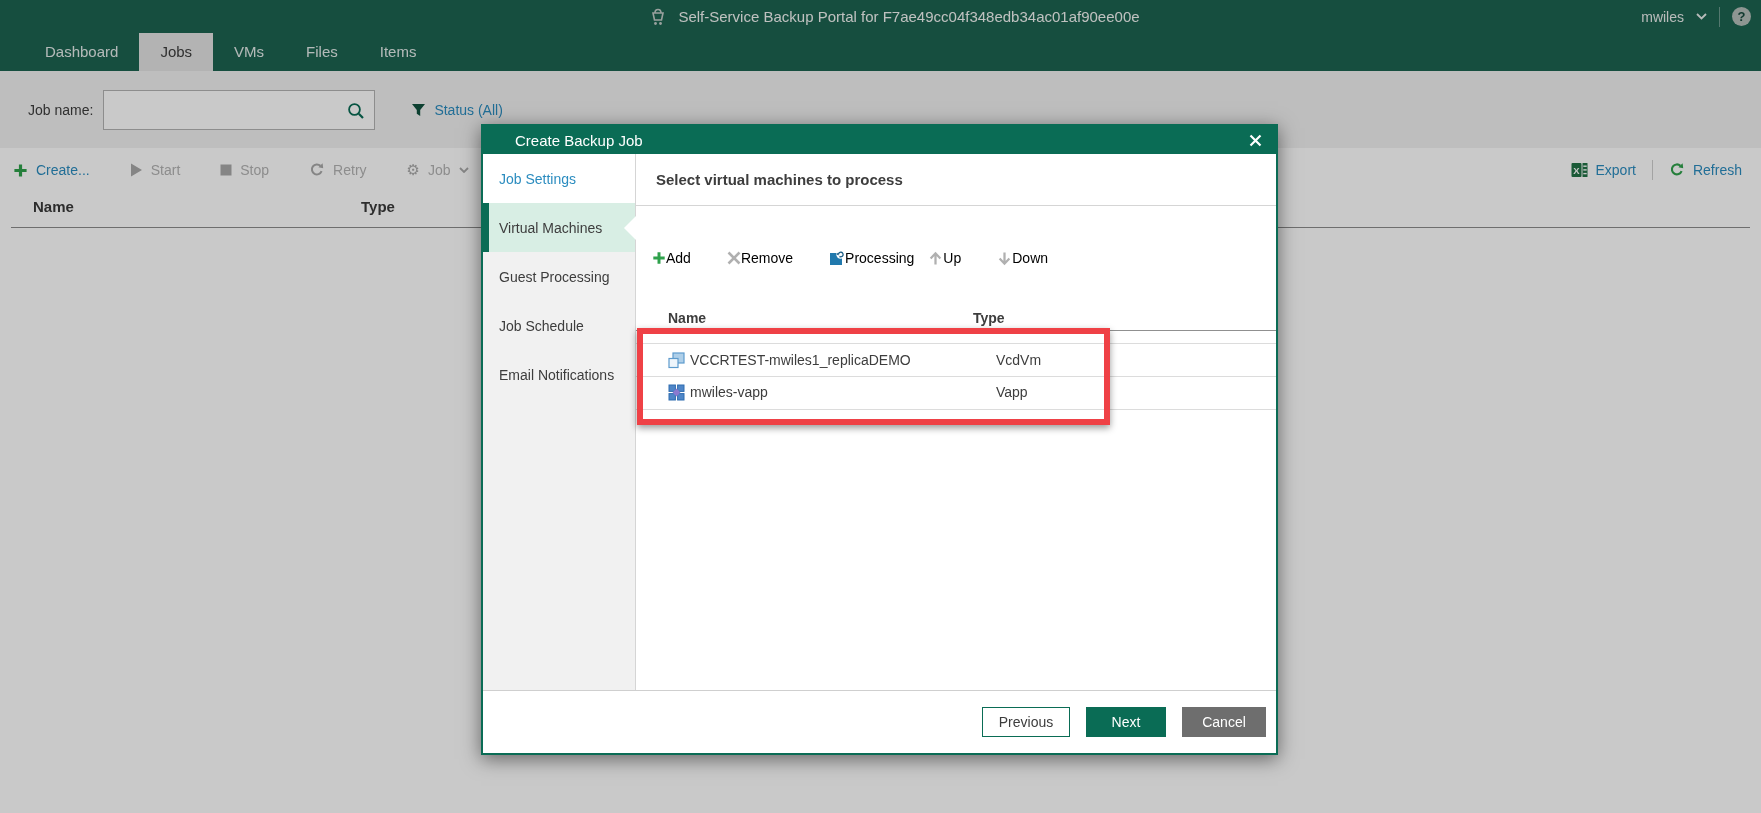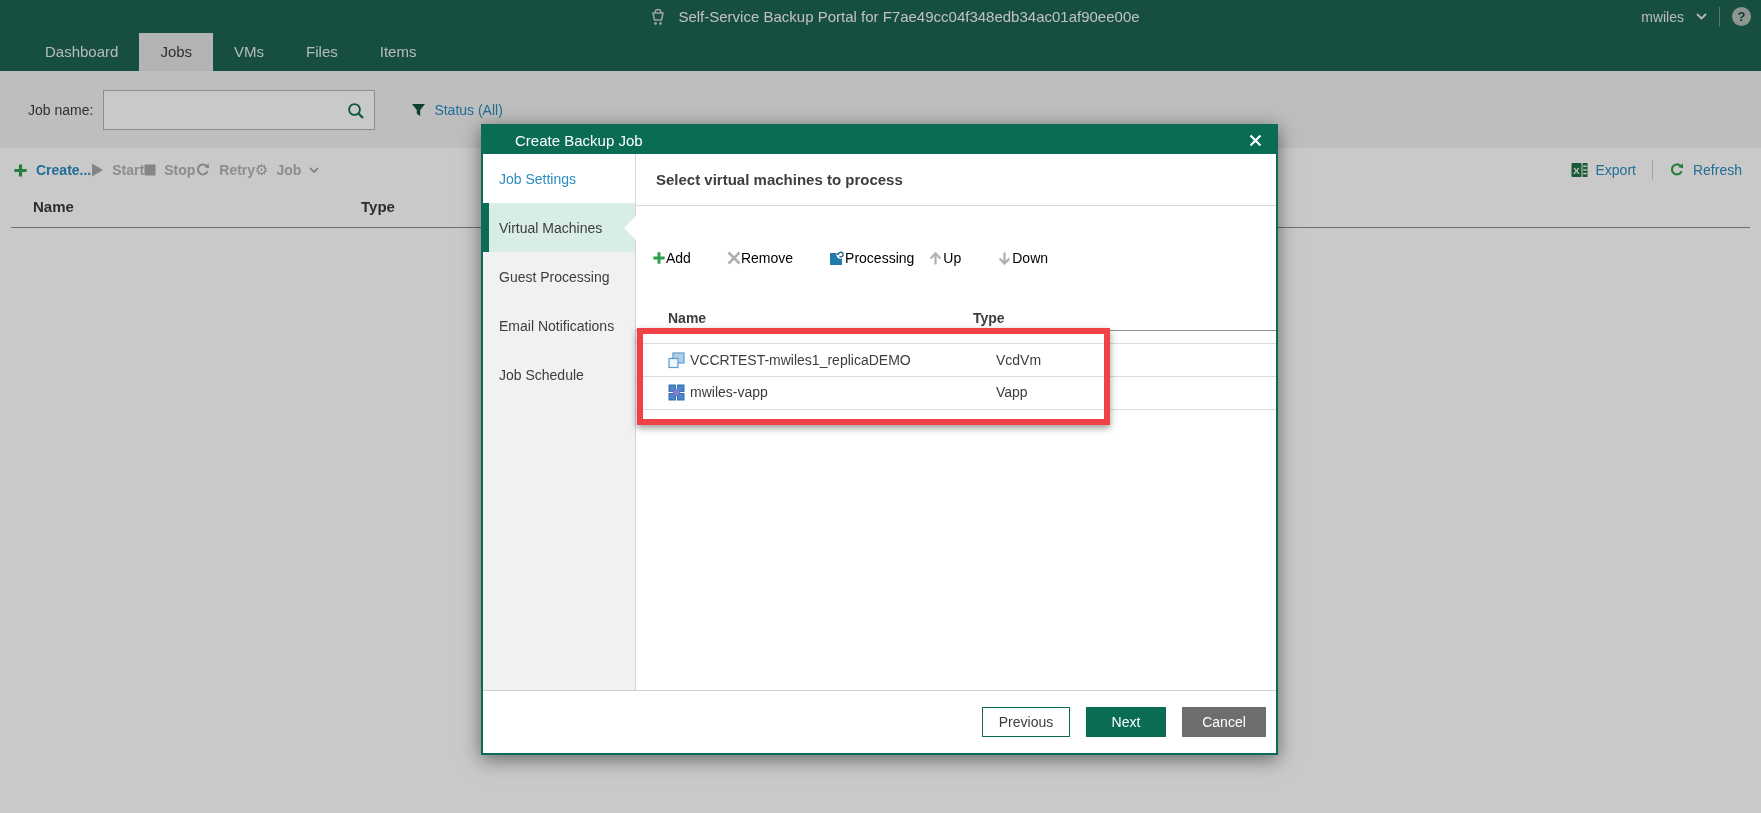--- a/index.html
+++ b/index.html
@@ -26,21 +26,21 @@
   .search-box{position:relative;margin-left:10px;width:272px;height:40px;background:#ffffff;border:1px solid #b3b3b3;box-sizing:border-box;}
   .search-box svg{position:absolute;right:8px;top:10px;}
   .status-filter{display:flex;align-items:center;margin-left:36px;gap:8px;}
   .status-link{font-size:14px;color:#2b8cbf;cursor:pointer;}
 
   
   .jobs-toolbar{position:absolute;left:0;top:148px;width:100%;height:44px;background:#ffffff;display:flex;align-items:center;}
   .tb-item{display:flex;align-items:center;gap:8px;font-size:14px;cursor:pointer;}
   .tb-item .lbl-link{color:#2b8cbf;}
   .tb-item .lbl-dis{color:#b3b3b3;}
-  .left-tools{display:flex;align-items:center;margin-left:13px;font-weight:bold;}
+  .left-tools{display:flex;align-items:center;gap:40px;margin-left:13px;}
   .right-tools{position:absolute;right:19px;display:flex;align-items:center;gap:16px;}
   .v-divider{width:1px;height:20px;background:#cfcfcf;}
   .gear-glyph{font-family:"DejaVu Sans",sans-serif;font-size:15px;color:#a9a9a9;line-height:1;}
 
   
   .jobs-table-header{position:absolute;left:0;top:198px;width:100%;}
   .jt-name{position:absolute;left:33px;top:0;font-size:15px;font-weight:bold;color:#3a3a3a;}
   .jt-type{position:absolute;left:361px;top:0;font-size:15px;font-weight:bold;color:#3a3a3a;}
   .jt-line{position:absolute;left:11px;right:11px;top:29px;border-bottom:1px solid #8c8c8c;}
 
@@ -206,22 +206,22 @@
             <path d="M1.5 1.5 L11.5 11.5 M11.5 1.5 L1.5 11.5" stroke="#ffffff" stroke-width="2.2"></path>
           </svg>
       </span>
     </div>
 
     <div class="modal-body">
       <div class="wizard-nav">
         <div class="wz-item done">Job Settings</div>
         <div class="wz-item active">Virtual Machines</div>
         <div class="wz-item">Guest Processing</div>
+        <div class="wz-item">Job Schedule</div>
         <div class="wz-item">Email Notifications</div>
-        <div class="wz-item">Job Schedule</div>
       </div>
 
       <div class="wz-content">
         <div class="content-heading">Select virtual machines to process</div>
         <div class="heading-line"></div>
 
         <div class="vm-toolbar">
           <span class="vm-tb-btn">
             <svg width="14" height="14" viewBox="0 0 16 16">
                 <path d="M8 1.5 V14.5 M1.5 8 H14.5" stroke="#2fa14c" stroke-width="3.4"></path>

